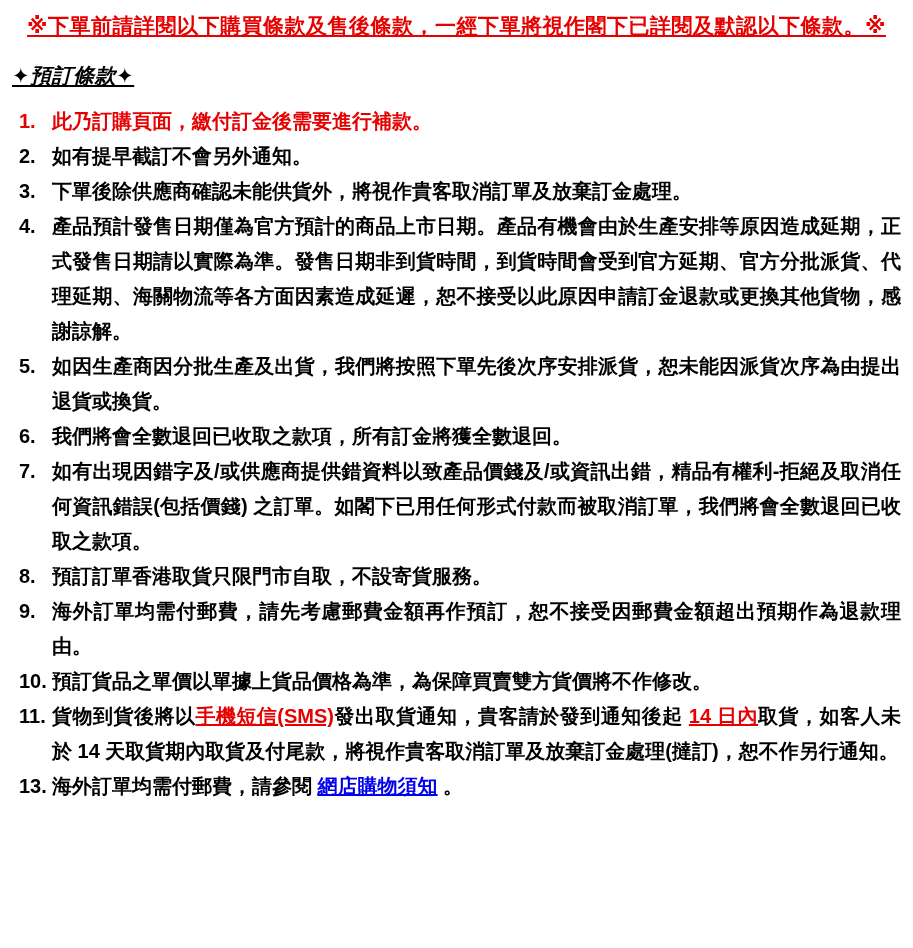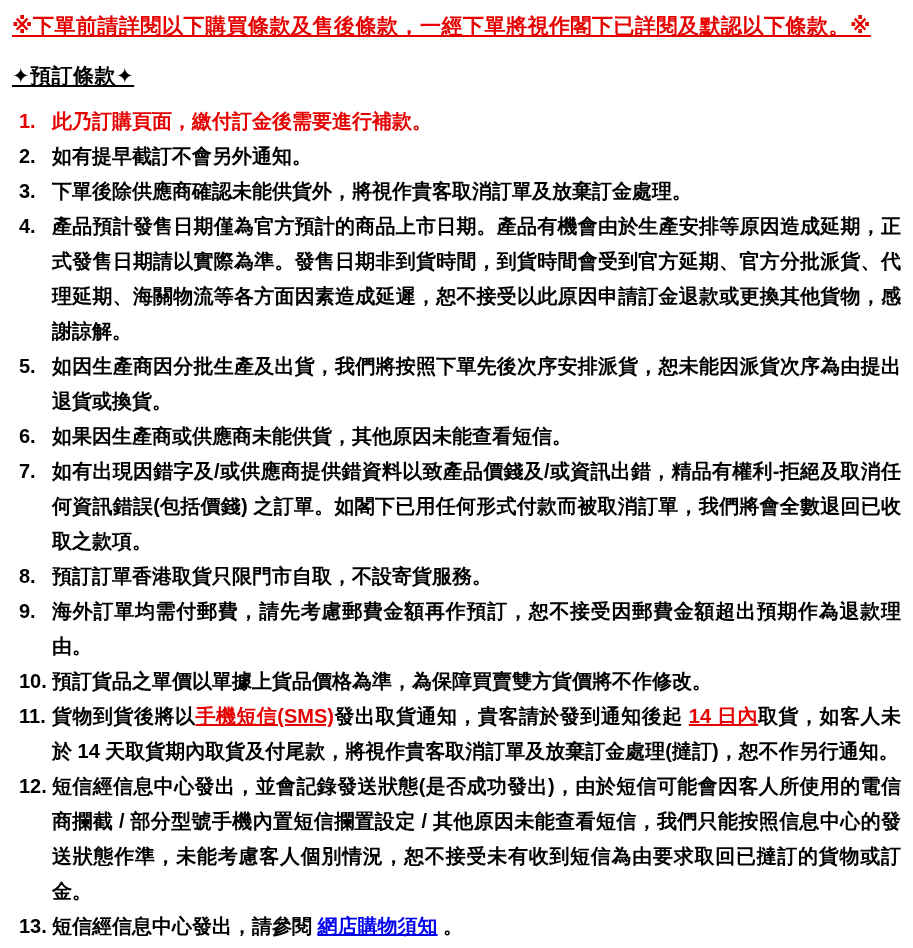--- a/index.html
+++ b/index.html
@@ -10,30 +10,32 @@
     background: #ffffff;
     color: #000000;
     font-family: "Liberation Sans", "DejaVu Sans", sans-serif;
     font-weight: 700;
     font-size: 20px;
     padding: 10px 12px 12px 10px;
   }
   .header-line {
     margin: 2px 0 0 2px;
     line-height: 28px;
+    text-align: center;
   }
   .header-notice {
     color: var(--red, #e60000);
     text-decoration: underline;
     font-size: 21px;
     letter-spacing: 0.5px;
   }
   .title-line {
     margin: 22px 0 0 2px;
     line-height: 28px;
+    font-style: italic;
   }
   .section-title {
     color: #000000;
     text-decoration: underline;
     font-size: 21px;
     letter-spacing: 0.5px;
   }
   ol.terms {
     list-style: none;
     margin: 14px 0 0 0;
@@ -71,21 +73,20 @@
 <div class="title-line">
   <span class="section-title">✦預訂條款✦</span>
 </div>
 
 <ol class="terms">
     <li class="red"><span class="num">1.</span><span>此乃訂購頁面，繳付訂金後需要進行補款。</span></li>
     <li><span class="num">2.</span><span>如有提早截訂不會另外通知。</span></li>
     <li><span class="num">3.</span><span>下單後除供應商確認未能供貨外，將視作貴客取消訂單及放棄訂金處理。</span></li>
     <li><span class="num">4.</span><span>產品預計發售日期僅為官方預計的商品上市日期。產品有機會由於生產安排等原因造成延期，正式發售日期請以實際為準。發售日期非到貨時間，到貨時間會受到官方延期、官方分批派貨、代理延期、海關物流等各方面因素造成延遲，恕不接受以此原因申請訂金退款或更換其他貨物，感謝諒解。</span></li>
     <li><span class="num">5.</span><span>如因生產商因分批生產及出貨，我們將按照下單先後次序安排派貨，恕未能因派貨次序為由提出退貨或換貨。</span></li>
-    <li><span class="num">6.</span><span>如果因生產商或供應商未能供貨，其他原因未能查看短信。</span></li>
+    <li><span class="num">6.</span><span>我們將會全數退回已收取之款項，所有訂金將獲全數退回。</span></li>
     <li><span class="num">7.</span><span>如有出現因錯字及/或供應商提供錯資料以致產品價錢及/或資訊出錯，精品有權利-拒絕及取消任何資訊錯誤(包括價錢) 之訂單。如閣下已用任何形式付款而被取消訂單，我們將會全數退回已收取之款項。</span></li>
     <li><span class="num">8.</span><span>預訂訂單香港取貨只限門市自取，不設寄貨服務。</span></li>
     <li><span class="num">9.</span><span>海外訂單均需付郵費，請先考慮郵費金額再作預訂，恕不接受因郵費金額超出預期作為退款理由。</span></li>
     <li><span class="num">10.</span><span>預訂貨品之單價以單據上貨品價格為準，為保障買賣雙方貨價將不作修改。</span></li>
     <li><span class="num">11.</span><span>貨物到貨後將以</span><span class="red-underline">手機短信(SMS)</span><span>發出取貨通知，貴客請於發到通知後起 </span><span class="red-underline">14 日內</span><span>取貨，如客人未於 14 天取貨期內取貨及付尾款，將視作貴客取消訂單及放棄訂金處理(撻訂)，恕不作另行通知。</span></li>
-    <li><span class="num">12.</span><span>短信經信息中心發出，並會記錄發送狀態(是否成功發出)，由於短信可能會因客人所使用的電信商攔截 / 部分型號手機內置短信攔置設定 / 其他原因未能查看短信，我們只能按照信息中心的發送狀態作準，未能考慮客人個別情況，恕不接受未有收到短信為由要求取回已撻訂的貨物或訂金。</span></li>
-    <li><span class="num">13.</span><span>短信經信息中心發出，請參閱 </span><a class="link" href="#">網店購物須知</a><span> 。</span></li>
+    <li><span class="num">13.</span><span>海外訂單均需付郵費，請參閱 </span><a class="link" href="#">網店購物須知</a><span> 。</span></li>
   </ol>
 
 </body></html>

